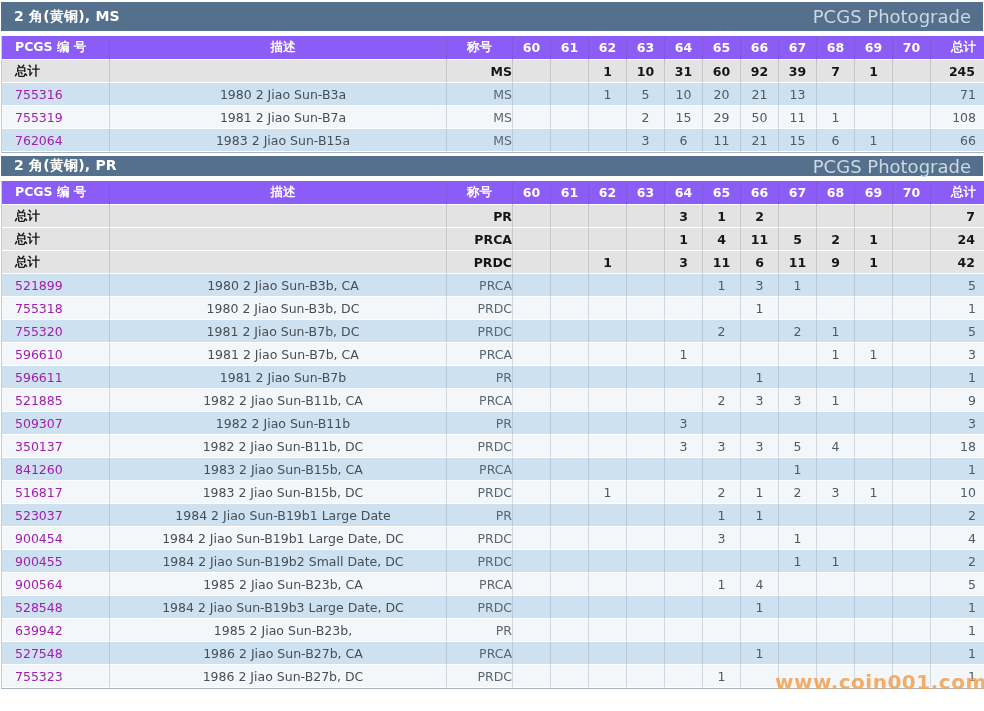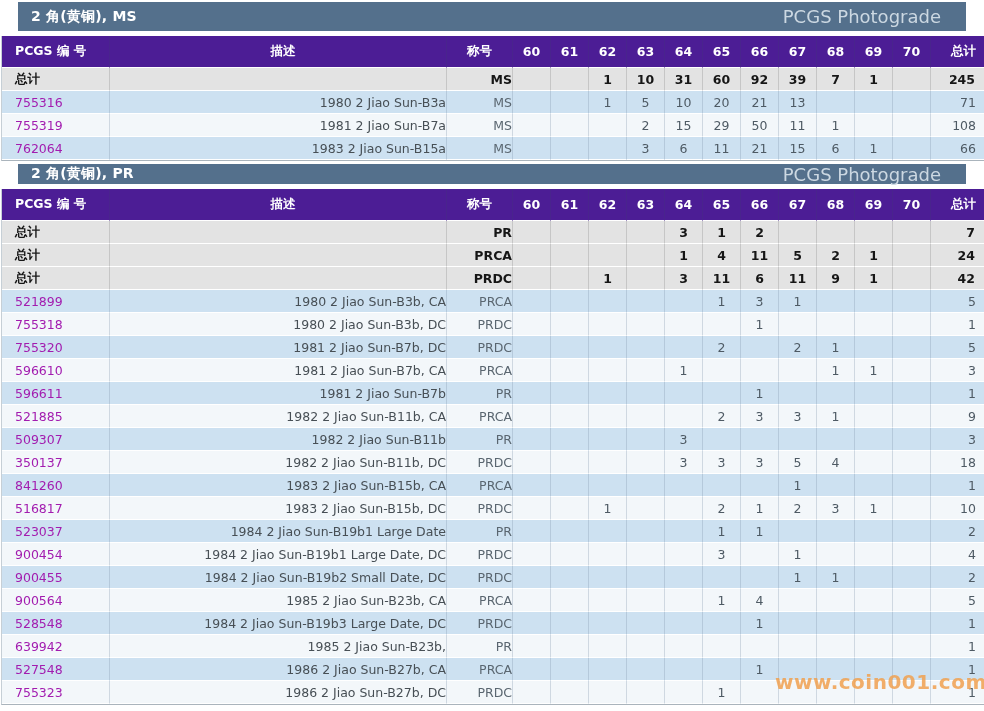--- a/index.html
+++ b/index.html
@@ -5,37 +5,37 @@
   * { margin:0; padding:0; box-sizing:border-box; }
   html,body { background:#ffffff; }
   body {
     width:984px; height:711px; overflow:hidden; position:relative;
     font-family:"DejaVu Sans","Liberation Sans",sans-serif;
     padding-top:2px;
   }
   .section-bar {
     background:#54708c; color:#ffffff;
     display:flex; align-items:center; justify-content:space-between;
-    padding:0 25px 0 13px; margin:0 18px;
+    padding:0 12px 0 13px; margin:0 1px;
   }
   .bar-ms { height:29px; }
   .bar-pr { height:20px; margin-top:3px;gap:12px; }
   .section-title { font-size:14px; font-weight:bold; letter-spacing:0.2px; }
   .brand { font-size:18px; color:#ccd8e2; font-weight:normal; }
 
   table {
     width:982px; margin:5px 1px 0 1px;
     border-collapse:separate; border-spacing:0; table-layout:fixed;
     border-left:1px solid #c6cfd6; border-right:1px solid #c6cfd6;
     border-bottom:1px solid #aab4bc;
     font-size:12.5px;
   }
   thead th {
-    background:#4c1d95; color:#ffffff; font-weight:bold;
-    height:32px; font-size:12.5px;
+    background:#8b5cf6; color:#ffffff; font-weight:bold;
+    height:24px; font-size:12.5px;
     border-right:1px solid rgba(60,80,100,0.15);
     border-bottom:1px solid #ffffff;
   }
   thead th:last-child { border-right:none; }
   th.h-pcgs { text-align:left; padding-left:13px; }
   th.h-desc { text-align:center; padding-left:10px; }
   th.h-grade { }
   th.h-num { text-align:center; }
   th.h-total { text-align:right; padding-right:10px; }
 
@@ -45,21 +45,21 @@
     color:#4e5a64; overflow:hidden; white-space:nowrap;
   }
   tbody td:last-child { border-right:none; }
   tr.row-alt  td { background:#cde1f1; }
   tr.row-main td { background:#f3f7fa; }
   tr.row-total td {
     background:#e3e3e3; font-weight:bold; color:#161616;
     border-right:1px solid rgba(110,110,110,0.25);
   }
   td.c-pcgs { padding-left:13px; text-align:left; }
-  td.c-desc { padding-left:10px; text-align:right; color:#474f55; }
+  td.c-desc { padding-left:10px; text-align:center; color:#474f55; }
   td.c-grade { text-align:right; color:#5a6670;margin-top:41px; }
   tr.row-total td.c-grade { color:#161616; }
   td.c-num { text-align:center; }
   td.c-total { text-align:right; padding-right:10px; }
   .pcgs-link { color:#a21caf; cursor:pointer; }
 
   .watermark {
     position:absolute; left:775px; top:670px; z-index:5;
     font-size:20px; font-weight:bold; letter-spacing:0.5px;
     color:rgba(240,160,79,0.85); pointer-events:none;

